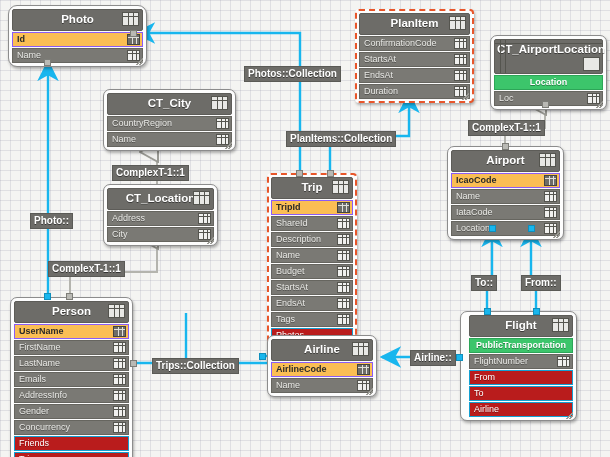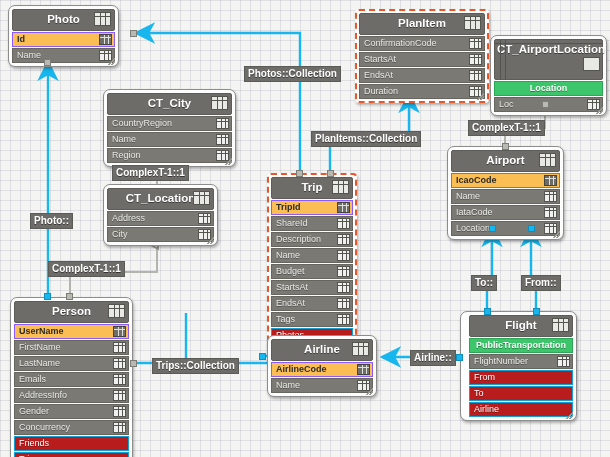--- a/index.html
+++ b/index.html
@@ -44,21 +44,21 @@
     font-size:11.5px;
     text-align:center;
     padding:3px 2px 4px 2px;
     position:relative;
     border:1px solid #5d5c58;
     border-radius:2px;
     text-shadow:0 1px 0 rgba(0,0,0,.45);
     line-height:13px;
   }
   .hdr .gicon{position:absolute;right:3px;top:2px;}
-  .hdr.two-line{padding-bottom:8px;}
+  .hdr.two-line{padding-bottom:2px;}
 
   .basetype{
     background:#3cc56b;
     border:1px solid #2ca557;
     color:#ffffff;
     font-weight:bold;
     font-size:9px;
     text-align:center;
     line-height:11px;
     padding:1px 2px;
@@ -204,21 +204,21 @@
 
     <g>
       <path d="M70,299 L70,272 L157,272 L157,239" fill="none" stroke="#b4b4ae" stroke-width="2" marker-end="url(#triGray)"></path>
     </g>
 
     <g>
       <path d="M505,150 L505,128 L545,128 L545,105" fill="none" stroke="#b4b4ae" stroke-width="2" marker-end="url(#triGray)"></path>
     </g>
   </svg>
 
-  <div class="entity" style="left:8px;top:5px;width:111px;">
+  <div class="entity" style="left:8px;top:5px;width:139px;border-radius:9px;">
     <div class="hdr">
       <span>Photo</span>
       <span class="gicon big"></span>
     </div>
     <div class="prop key">
       <span>Id</span>
       <span class="gicon onkey"></span>
     </div>
     <div class="prop">
       <span>Name</span>
@@ -235,24 +235,20 @@
       <span class="gicon big"></span>
     </div>
     <div class="prop">
       <span>CountryRegion</span>
       <span class="gicon"></span>
     </div>
     <div class="prop">
       <span>Name</span>
       <span class="gicon"></span>
     </div>
-    <div class="prop">
-      <span>Region</span>
-      <span class="gicon"></span>
-    </div>
     <div class="grip"></div>
   </div>
 
   <div class="entity" style="left:103px;top:184px;width:115px;">
     <div class="hdr">
       <span>CT_Location</span>
       <span class="gicon big"></span>
     </div>
     <div class="prop">
       <span>Address</span>
@@ -352,21 +348,21 @@
     </div>
     <div class="prop nav">
       <span>PlanItems</span>
     </div>
     <div class="grip"></div>
   </div>
   <div class="handle" style="left:296px;top:170px;"></div>
   <div class="handle" style="left:327px;top:170px;"></div>
   <div class="handle cyan" style="left:259px;top:353px;"></div>
 
-  <div class="entity sel" style="left:355px;top:9px;width:134px;">
+  <div class="entity sel" style="left:355px;top:9px;width:119px;">
     <div class="hdr">
       <span>PlanItem</span>
       <span class="gicon big"></span>
     </div>
     <div class="prop">
       <span>ConfirmationCode</span>
       <span class="gicon"></span>
     </div>
     <div class="prop">
       <span>StartsAt</span>
@@ -459,21 +455,21 @@
     <div class="prop nav">
       <span>Airline</span>
     </div>
     <div class="grip"></div>
   </div>
   <div class="handle cyan" style="left:484px;top:308px;"></div>
   <div class="handle cyan" style="left:533px;top:308px;"></div>
   <div class="handle cyan" style="left:456px;top:354px;"></div>
 
   <div class="lbl" style="left:244px;top:66px;">Photos::Collection</div>
-  <div class="lbl" style="left:286px;top:131px;margin-left:25px;">PlanItems::Collection</div>
+  <div class="lbl" style="left:286px;top:131px;">PlanItems::Collection</div>
   <div class="lbl" style="left:112px;top:165px;">ComplexT-1::1</div>
   <div class="lbl" style="left:48px;top:261px;">ComplexT-1::1</div>
   <div class="lbl" style="left:468px;top:120px;">ComplexT-1::1</div>
   <div class="lbl" style="left:30px;top:213px;">Photo::</div>
   <div class="lbl" style="left:152px;top:358px;">Trips::Collection</div>
   <div class="lbl" style="left:471px;top:275px;">To::</div>
   <div class="lbl" style="left:514px;top:275px;margin-left:7px;">From::</div>
   <div class="lbl" style="left:410px;top:350px;">Airline::</div>
 
 </div>

